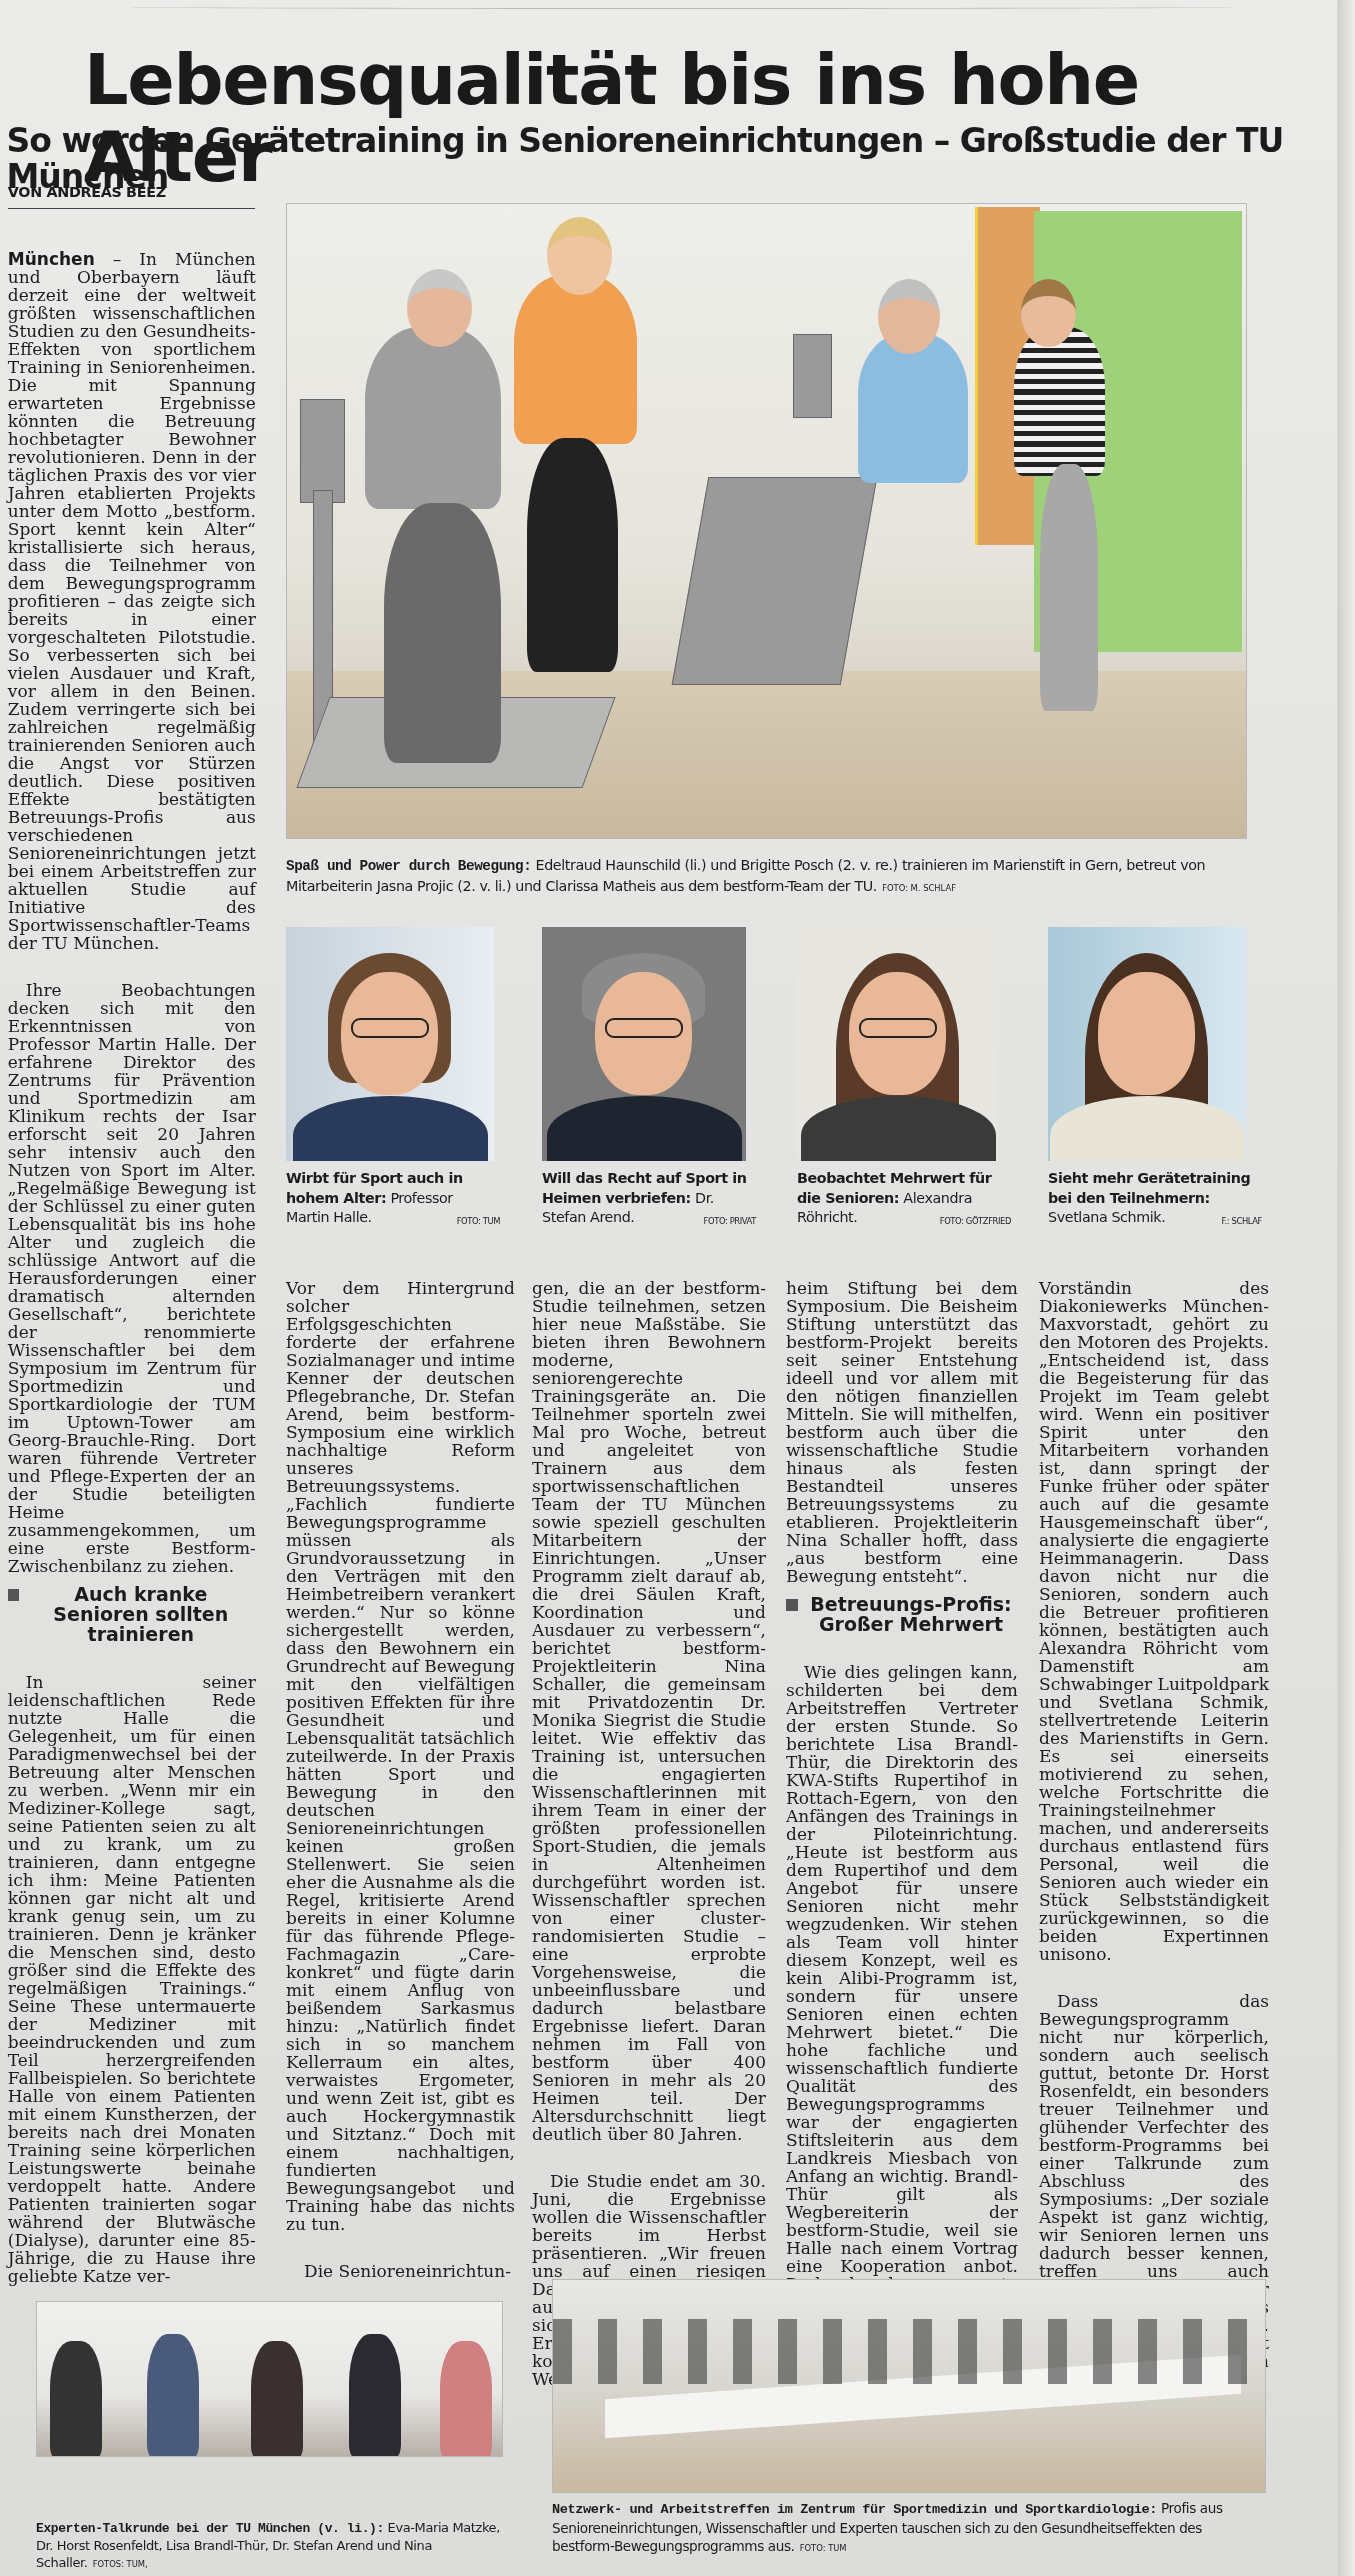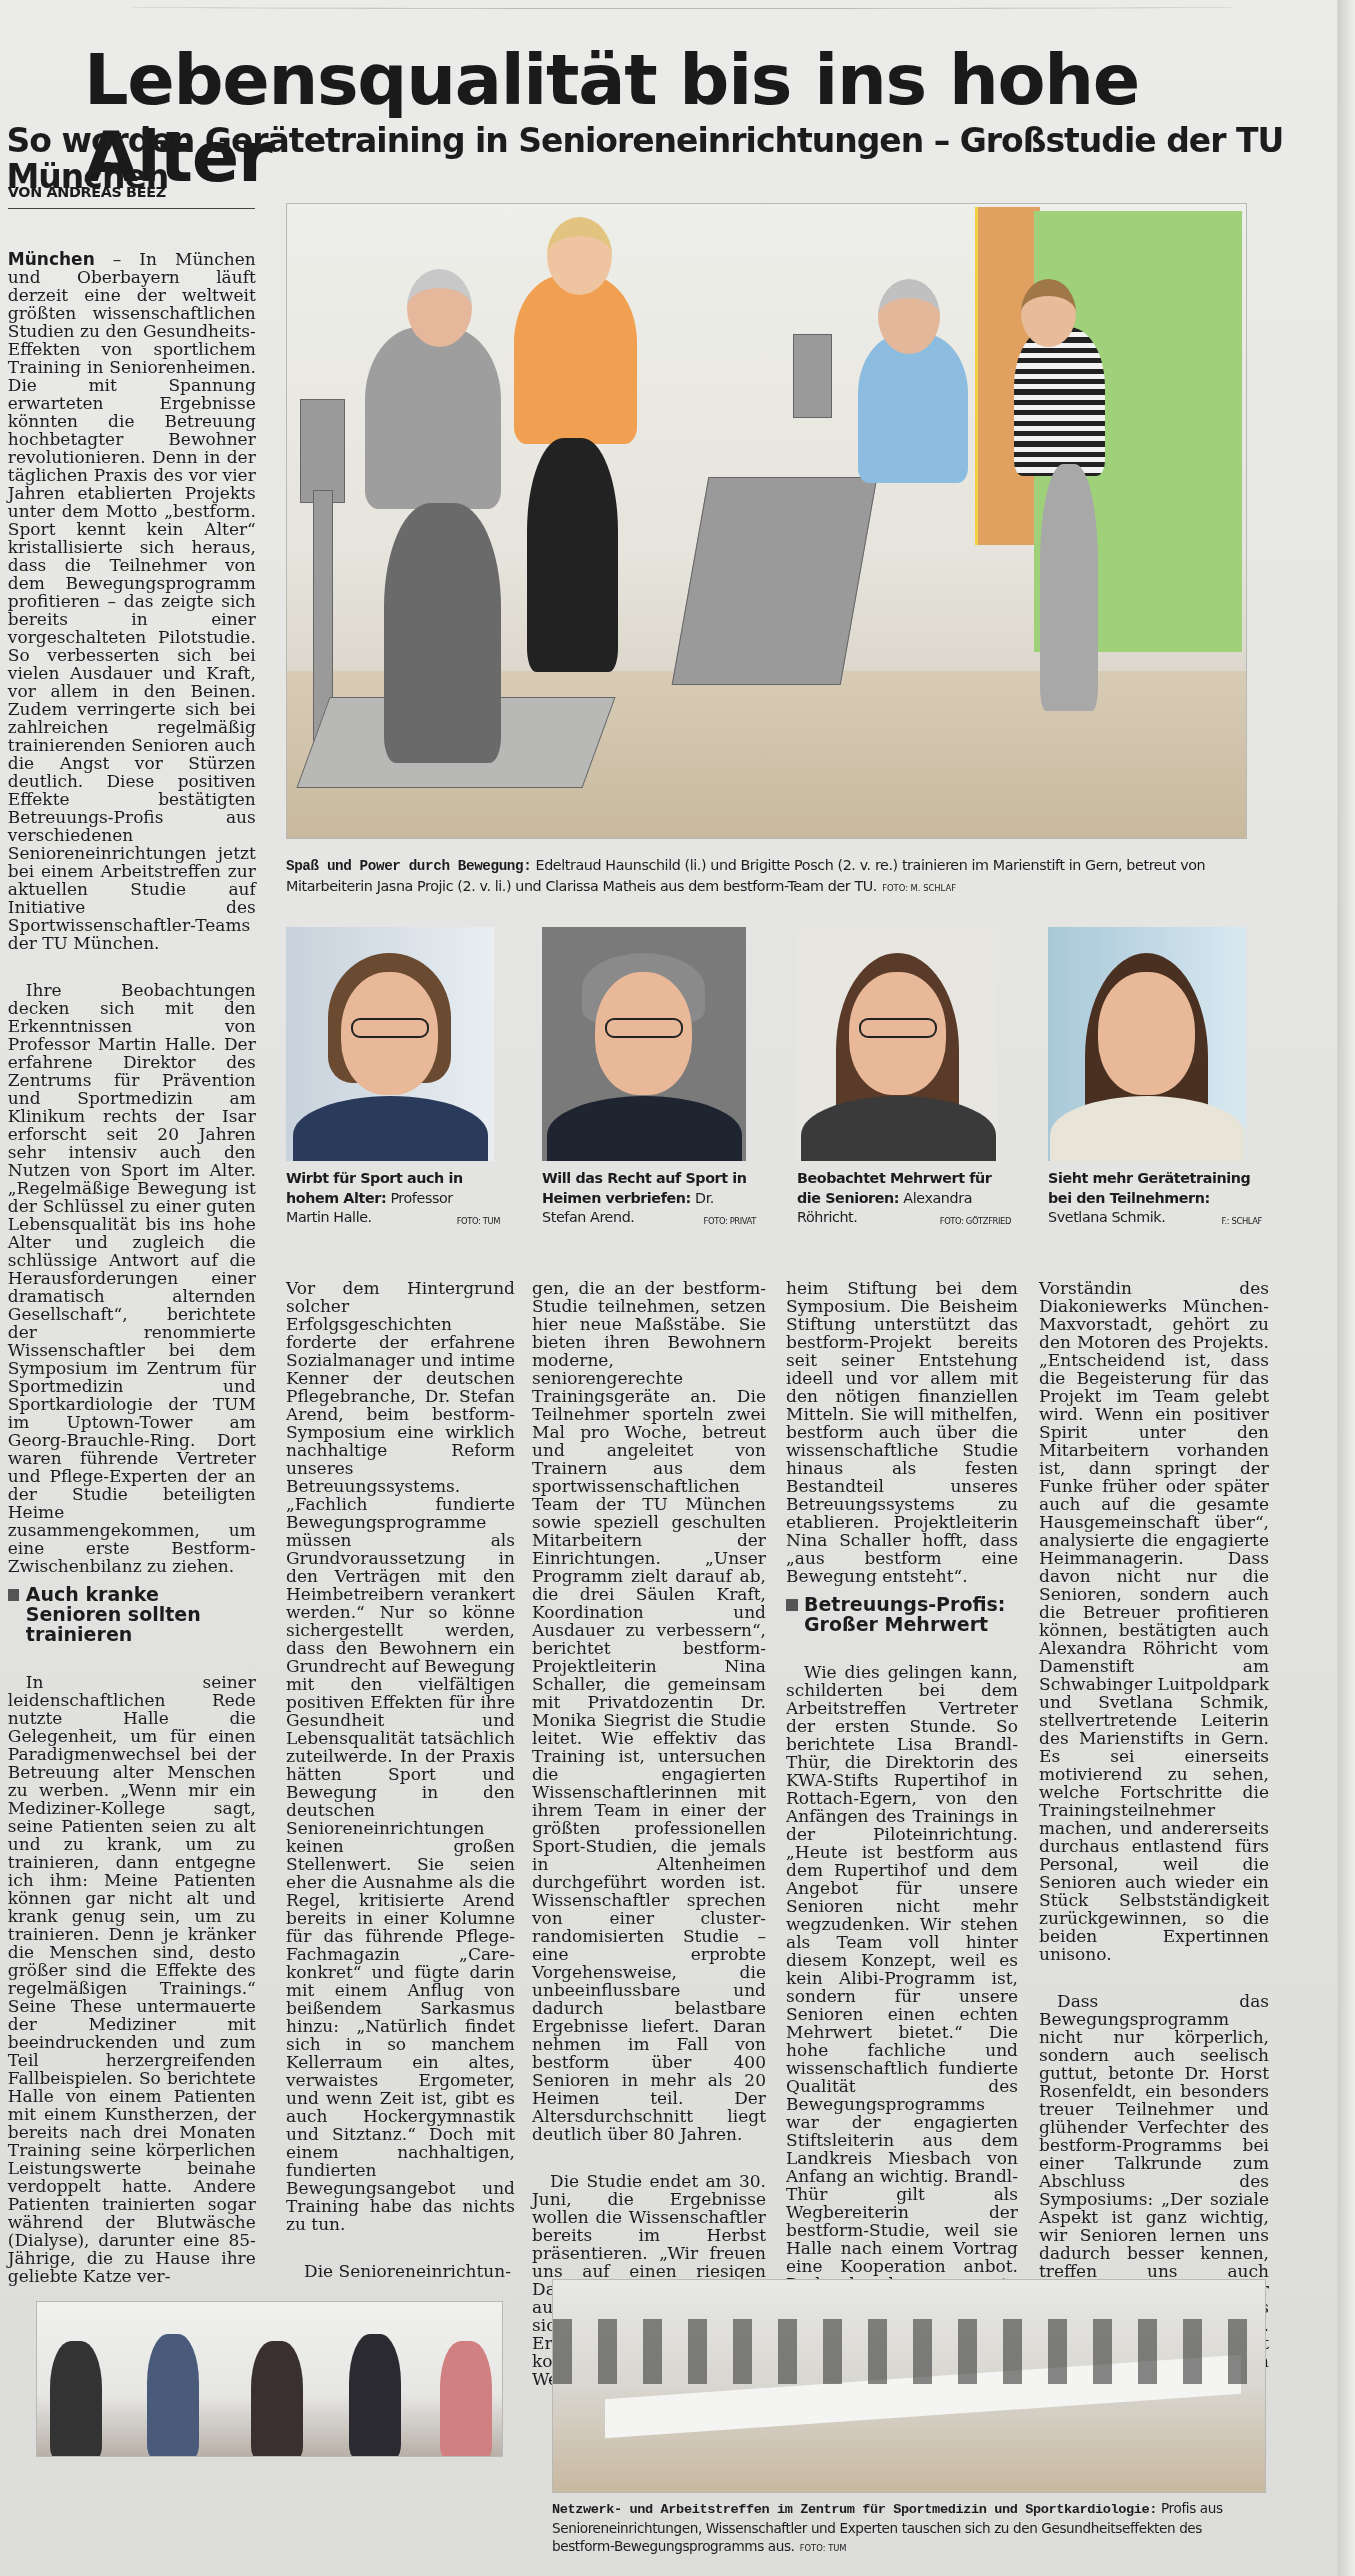--- a/index.html
+++ b/index.html
@@ -43,21 +43,21 @@
   }
   .col {
     position: absolute; width: 247px;
     font-size: 17px; line-height: 18px; text-align: justify; hyphens: manual;
   }
   .col p { text-indent: 0; margin-top: 29px; }
   .col p + p { text-indent: 18px; }
   .col .dateline { font-family: "DejaVu Sans", sans-serif; font-weight: bold; }
   .col .subhd {
     font-family: "DejaVu Sans", sans-serif; font-weight: bold; font-size: 19px; line-height: 20px;
-    margin: 9px 0 3.9px 0; padding-left: 18px; position: relative; text-align: left;
+    margin: 9px 0 3.9px 0; padding-left: 18px; position: relative; text-align: center;
   }
   .col .subhd .sq {
     position: absolute; left: 0; top: 5.2px; width: 11.7px; height: 11.7px; background: #555;
   }
   .photo {
     position: absolute; overflow: hidden; border: 0.6px solid #b8b8b4;
   }
   .main-photo {
     left: 286px; top: 203px; width: 961px; height: 636px;
     background: linear-gradient(180deg, #eeeeea 0%, #e6e4dc 55%, #cfc6b6 100%);
@@ -188,20 +188,23 @@
     <p>Dass das Bewegungsprogramm nicht nur körperlich, sondern auch seelisch guttut, betonte Dr. Horst Rosenfeldt, ein besonders treuer Teilnehmer und glühender Verfechter des bestform-Programms bei einer Talkrunde zum Abschluss des Symposiums: „Der soziale Aspekt ist ganz wichtig, wir Senioren lernen uns dadurch besser kennen, treffen uns auch außerhalb der Trainingsräume. Das macht bestform auch aus. Es bringt Menschen nicht nur in Bewegung, sondern auch zusammen.“</p>
   </div>
 
   <div class="photo bottom-photo" style="left:36px; top:2301px; width:467px; height:156px; background:linear-gradient(180deg,#f0f0ee 0%,#e6e6e4 60%,#b8b0a8 100%);">
     <div class="person" style="left:13px; top:39px; width:52px; height:117px; background:#333;"></div>
     <div class="person" style="left:110px; top:32px; width:52px; height:123px; background:#4a5a7a;"></div>
     <div class="person" style="left:214px; top:39px; width:52px; height:117px; background:#3a3030;"></div>
     <div class="person" style="left:312px; top:32px; width:52px; height:123px; background:#2a2a30;"></div>
     <div class="person" style="left:403px; top:39px; width:52px; height:117px; background:#d08080;"></div>
   </div>
+  <div class="caption" style="left:36px; top:2519px; width:467px; font-size:13px; line-height:17px;">
+    <b>Experten-Talkrunde bei der TU München (v. li.):</b> <span>Eva-Maria Matzke, Dr. Horst Rosenfeldt, Lisa Brandl-Thür, Dr. Stefan Arend und Nina Schaller.</span><span class="credit">FOTOS: TUM,</span>
+  </div>
 
   <div class="photo bottom-photo" style="left:552px; top:2279px; width:714px; height:214px; background:linear-gradient(180deg,#e8e8e6 0%,#d8d6d0 50%,#c8b8a0 100%);">
     <div style="position:absolute; left:52px; top:97px; width:636px; height:39px; background:#f4f4f2; transform:skewY(-4deg);"></div>
     <div style="position:absolute; left:0; top:39px; width:100%; height:65px; background:repeating-linear-gradient(90deg,#3a3a3a 0 19.5px,transparent 19.5px 45px); opacity:.6;"></div>
   </div>
   <div class="caption" style="left:552px; top:2499px; width:714px; font-size:13.6px; line-height:18px;">
     <b>Netzwerk- und Arbeitstreffen im Zentrum für Sportmedizin und Sportkardiologie:</b> <span>Profis aus Senioreneinrichtungen, Wissenschaftler und Experten tauschen sich zu den Gesundheitseffekten des bestform-Bewegungsprogramms aus.</span><span class="credit">FOTO: TUM</span>
   </div>
 </div>
 <div class="edge-right"></div>

